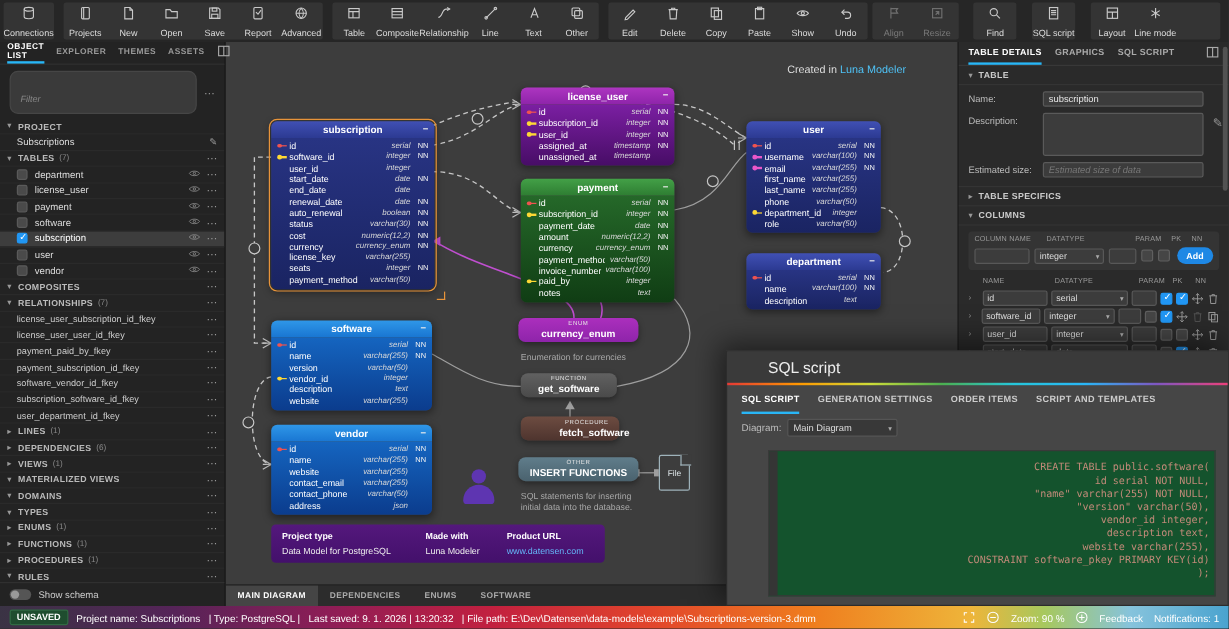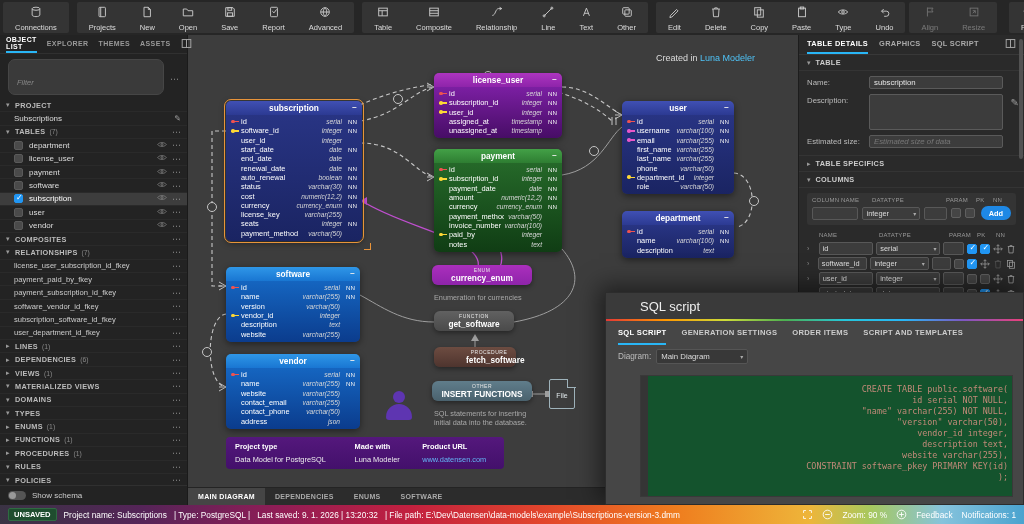--- a/index.html
+++ b/index.html
@@ -5,21 +5,21 @@
   * { margin:0; padding:0; box-sizing:border-box; }
   html,body { background:#1b1b1b; }
   .app { position:relative; width:1024px; height:524px; overflow:hidden;
          font-family:"Liberation Sans", sans-serif; background:#3c3c3c; color:#ddd; }
 
   
   .toolbar { position:absolute; left:0; top:0; right:0; height:35px; background:#262626;
              display:flex; align-items:stretch; padding:2px 3px; gap:4px; z-index:30; }
   .tgroup { background:#343434; border-radius:2px; display:flex; }
   .tsp { flex:1; }
-  .tbtn { min-width:36px; padding:2px 12px 1px; display:flex; flex-direction:column;
+  .tbtn { min-width:36px; padding:2px 0 1px; display:flex; flex-direction:column;
           align-items:center; justify-content:center; gap:1px; cursor:pointer; }
   .tbtn svg { width:12px; height:12px; stroke:#c9c9c9; fill:none; stroke-width:1.1; }
   .tbtn .tlabel { font-size:7.5px; color:#ddd; white-space:nowrap; }
   .tbtn.disabled { opacity:.4; }
 
   
   .sidebar { position:absolute; left:0; top:35px; width:188px; bottom:19px; background:#232323;
              display:flex; flex-direction:column; z-index:20; border-right:1px solid #1a1a1a; }
   .sbtabs { display:flex; align-items:center; height:19px; padding:0 6px; gap:10px;
             border-bottom:1px solid #303030; }
@@ -359,21 +359,21 @@
               <rect x="3" y="2.5" width="8" height="10"></rect>
               <rect x="5" y="1.2" width="4" height="2.3"></rect>
             </svg></span>
         <span class="tlabel">Paste</span>
       </div>
       <div class="tbtn">
         <span><svg viewBox="0 0 14 14">
               <path d="M1.5 7c2.2-3.2 8.8-3.2 11 0-2.2 3.2-8.8 3.2-11 0z"></path>
               <circle cx="7" cy="7" r="1.5"></circle>
             </svg></span>
-        <span class="tlabel">Type</span>
+        <span class="tlabel">Show</span>
       </div>
       <div class="tbtn">
         <span><svg viewBox="0 0 14 14">
               <path d="M3 6h5.5a3 3 0 1 1 0 6H6"></path>
               <path d="M5.5 3.5L3 6l2.5 2.5"></path>
             </svg></span>
         <span class="tlabel">Undo</span>
       </div>
     </div>
     <div class="tgroup">
@@ -564,20 +564,26 @@
         <span class="slabel">RELATIONSHIPS</span>
         <span class="scount">(7)</span>
         <span class="rt">
             <span class="dots"></span>
           </span>
       </div>
       <div>
 
       <div class="srow relitem">
           <span>license_user_subscription_id_fkey</span>
+          <span class="rt">
+              <span class="dots"></span>
+            </span>
+        </div>
+          <div class="srow relitem">
+          <span>license_user_user_id_fkey</span>
           <span class="rt">
               <span class="dots"></span>
             </span>
         </div>
           <div class="srow relitem">
           <span>payment_paid_by_fkey</span>
           <span class="rt">
               <span class="dots"></span>
             </span>
         </div>

